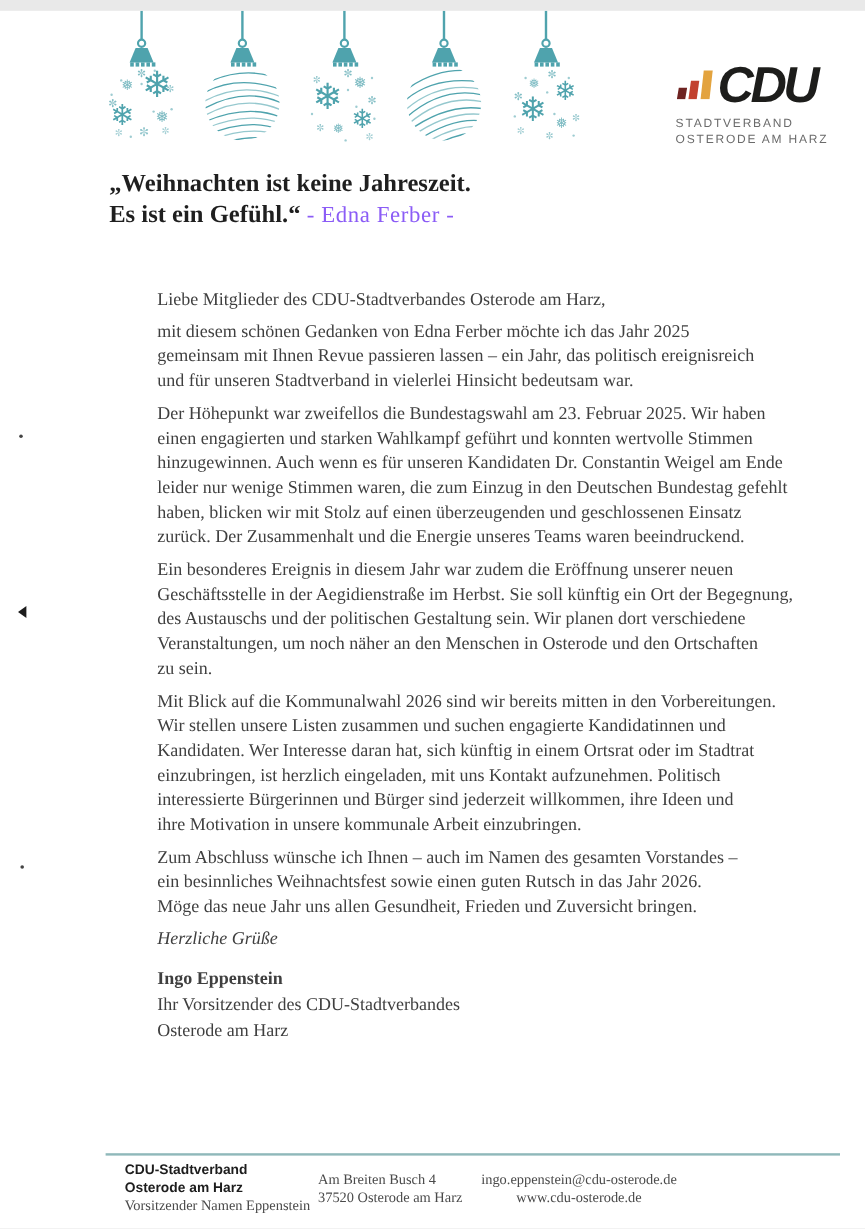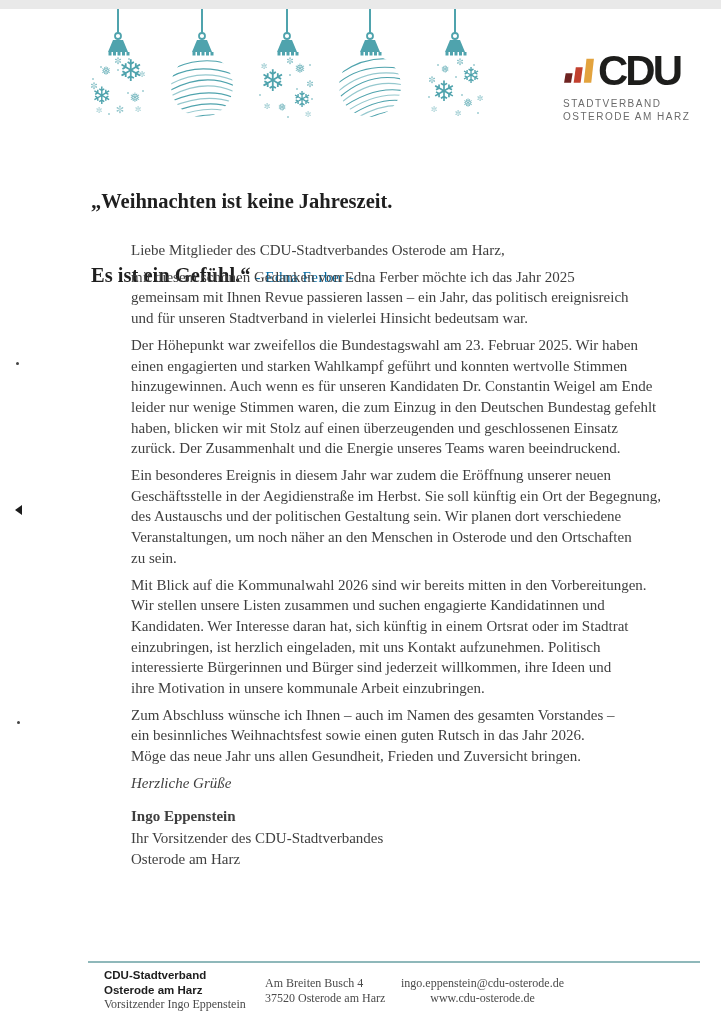--- a/index.html
+++ b/index.html
@@ -14,30 +14,30 @@
   .orn .st{stroke:#4fa3ad;stroke-width:2;}
   .orn .ring{fill:none;stroke:#4fa3ad;stroke-width:1.8;}
   .orn .fill{fill:#4fa3ad;}
   .orn .glyphs{fill:#4fa3ad;}
   .orn .stroke{stroke:#4fa3ad;fill:none;}
 
   
   .logo{position:absolute;left:563px;top:52px;width:150px;}
   .logo-row{display:flex;align-items:flex-end;}
   .logo-bars{width:32px;height:26px;margin-right:3px;margin-bottom:7px;}
-  .logo-brand{font-family:"Liberation Sans",sans-serif;font-weight:bold;
+  .logo-brand{font-family:"Liberation Sans",sans-serif;font-weight:bold;font-style:italic;
               font-size:42px;letter-spacing:-3px;color:#1d1d1b;line-height:38px;}
   .logo-sub{font-family:"Liberation Sans",sans-serif;font-size:10px;letter-spacing:1.5px;
             color:#6b6b6b;line-height:13px;}
   .logo-sub.first{margin-top:7px;}
 
   
   .quote{position:absolute;left:91px;top:140px;width:560px;color:#1f1f1f;}
-  .q1,.q2{font-weight:bold;font-size:20.5px;line-height:26px;margin-top:48px;}
-  .attr{font-weight:normal;font-size:15px;color:#0369a1;letter-spacing:.5px;}
+  .q1,.q2{font-weight:bold;font-size:20.5px;line-height:26px;}
+  .attr{font-weight:normal;font-size:19px;color:#8b5cf6;letter-spacing:.5px;}
 
   
   .body{position:absolute;left:91px;top:240px;width:610px;color:#3f3f3f;margin-left:40px;}
   .body p{margin:0 0 6px 0;font-size:15px;line-height:20.7px;white-space:pre-line;}
   .body p.sal{margin-bottom:6px;}
   .body p.closing{margin-bottom:12px;font-style:italic;}
   .body p.sig-name{margin-bottom:2px;font-weight:bold;}
   .body p.sig-role{margin-bottom:0;}
 
   
@@ -277,21 +277,21 @@
 
   <div class="mk mk1"></div>
   <div class="mk-tri"></div>
   <div class="mk mk2"></div>
 
   <div class="footer-rule"></div>
   <div class="footer">
     <div class="fcol fcol1">
       <div class="fbold">CDU-Stadtverband</div>
       <div class="fbold">Osterode am Harz</div>
-      <div class="freg">Vorsitzender Ingo Eppenstein</div>
+      <div class="freg">Vorsitzender Namen Eppenstein</div>
     </div>
     <div class="fcol fcol2">
       <div class="freg">Am Breiten Busch 4</div>
       <div class="freg">37520 Osterode am Harz</div>
     </div>
     <div class="fcol fcol3">
       <div class="freg">ingo.eppenstein@cdu-osterode.de</div>
       <div class="freg">www.cdu-osterode.de</div>
     </div>
   </div>

